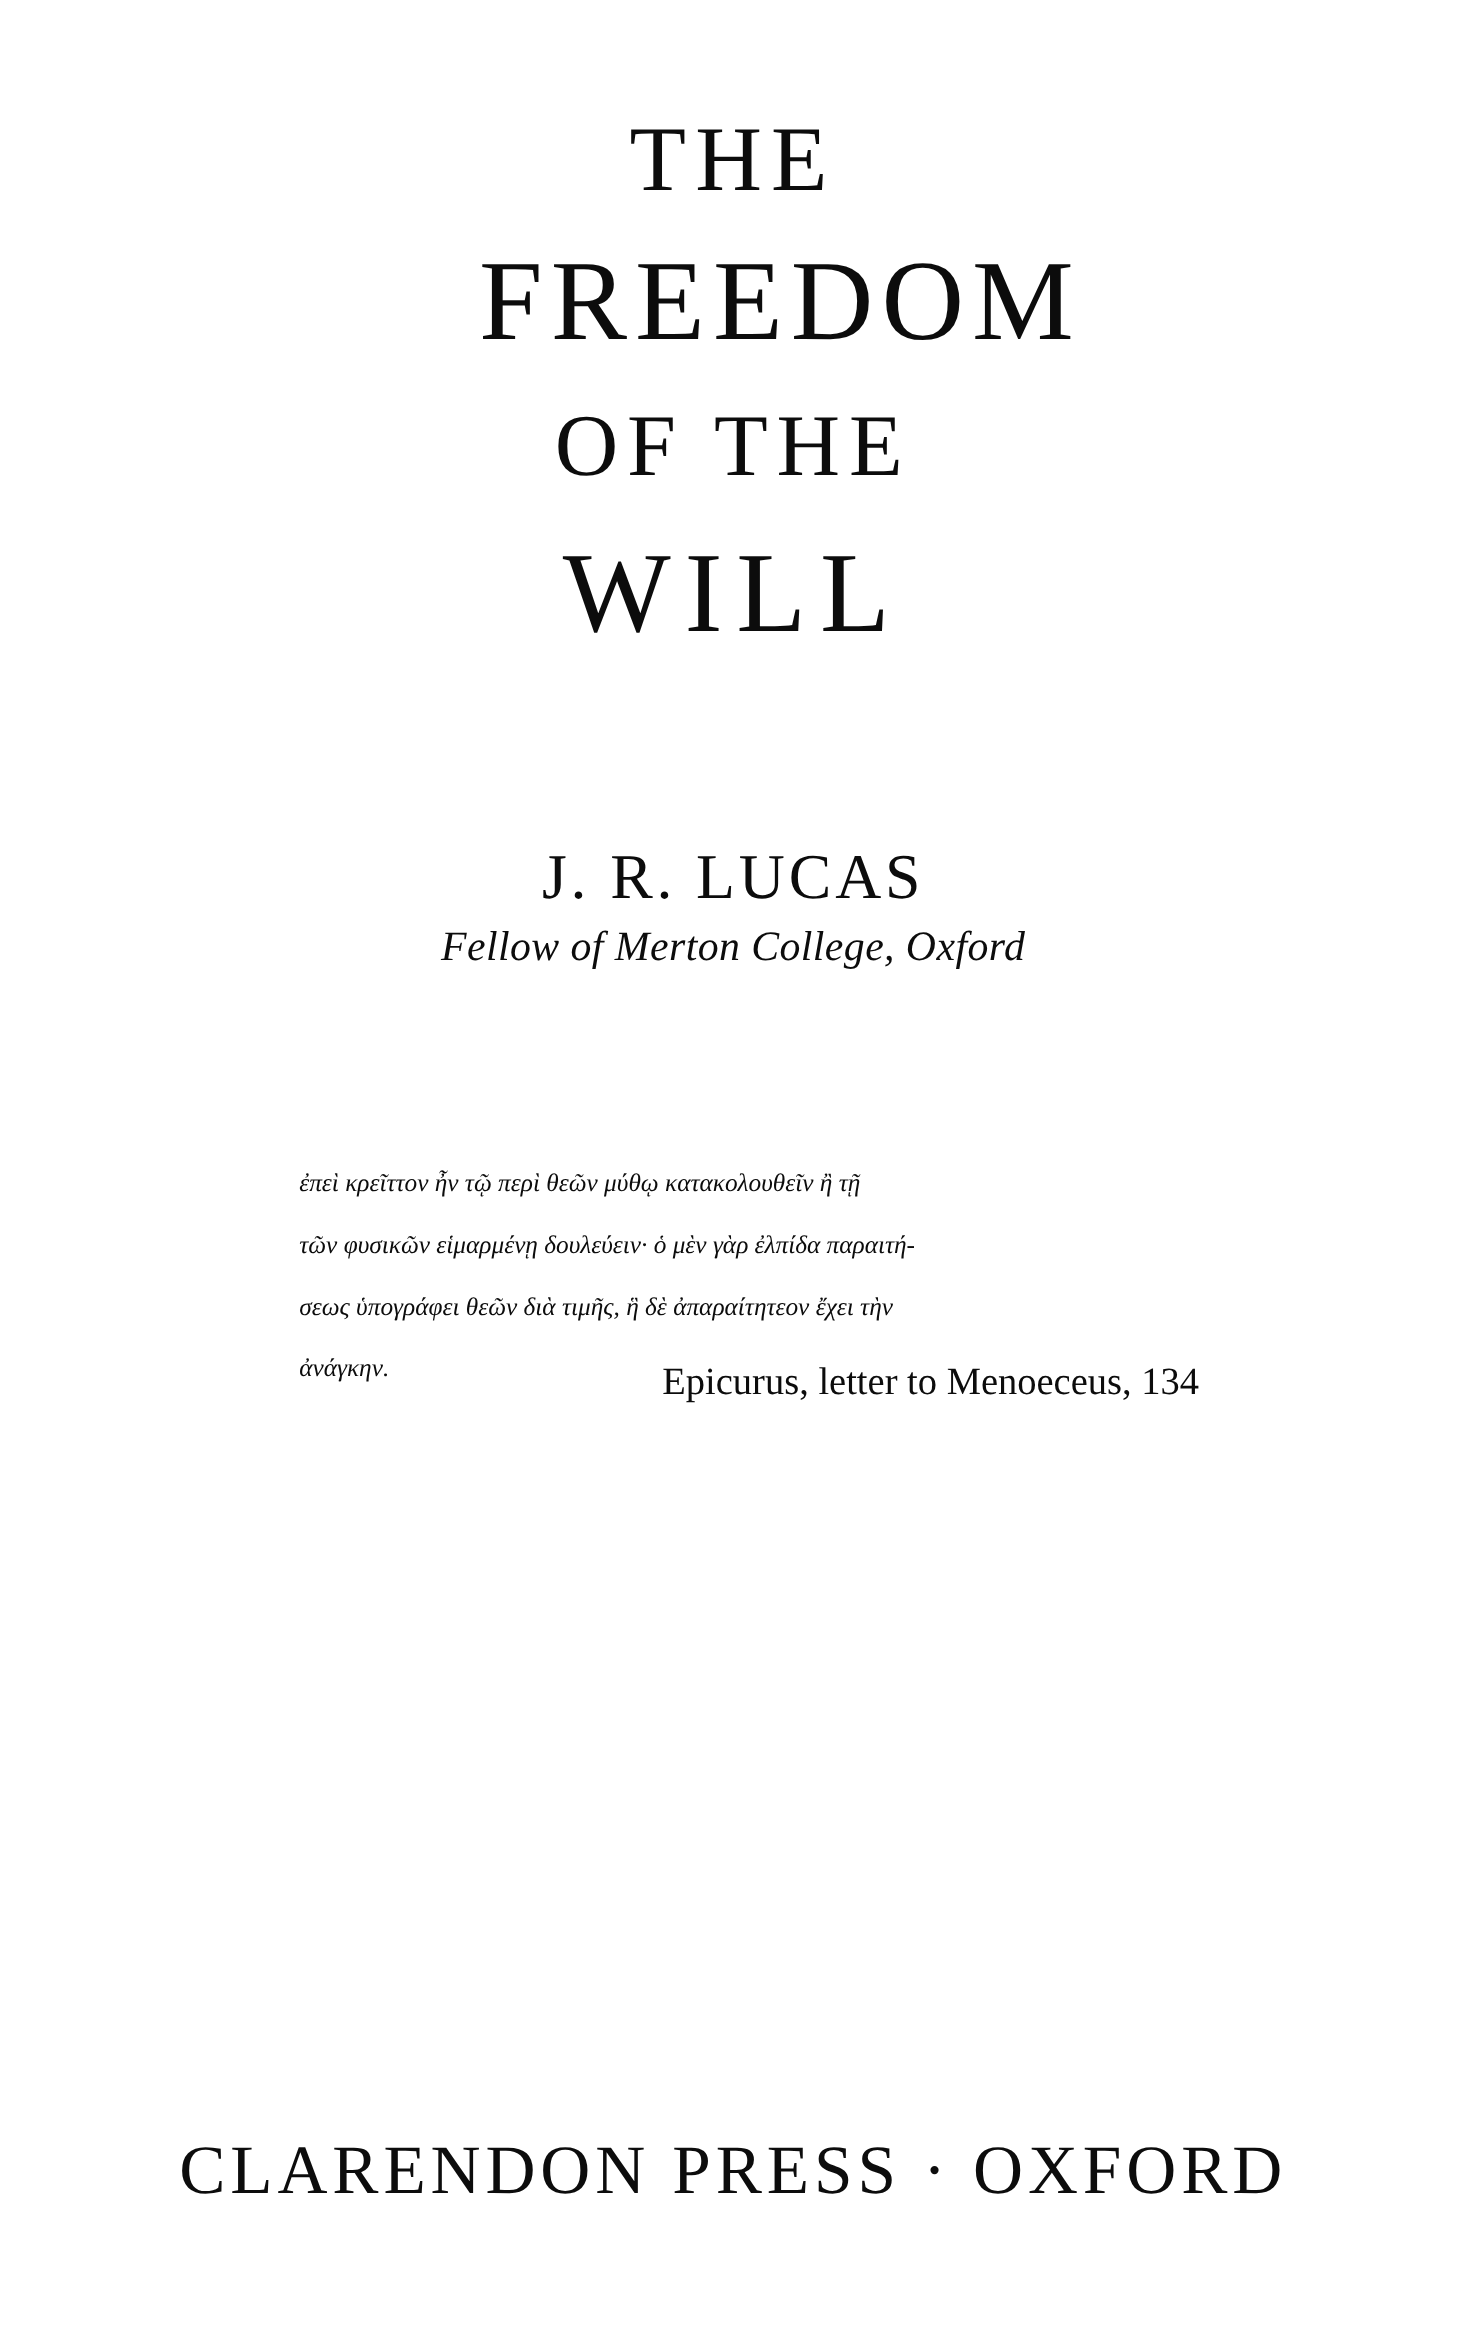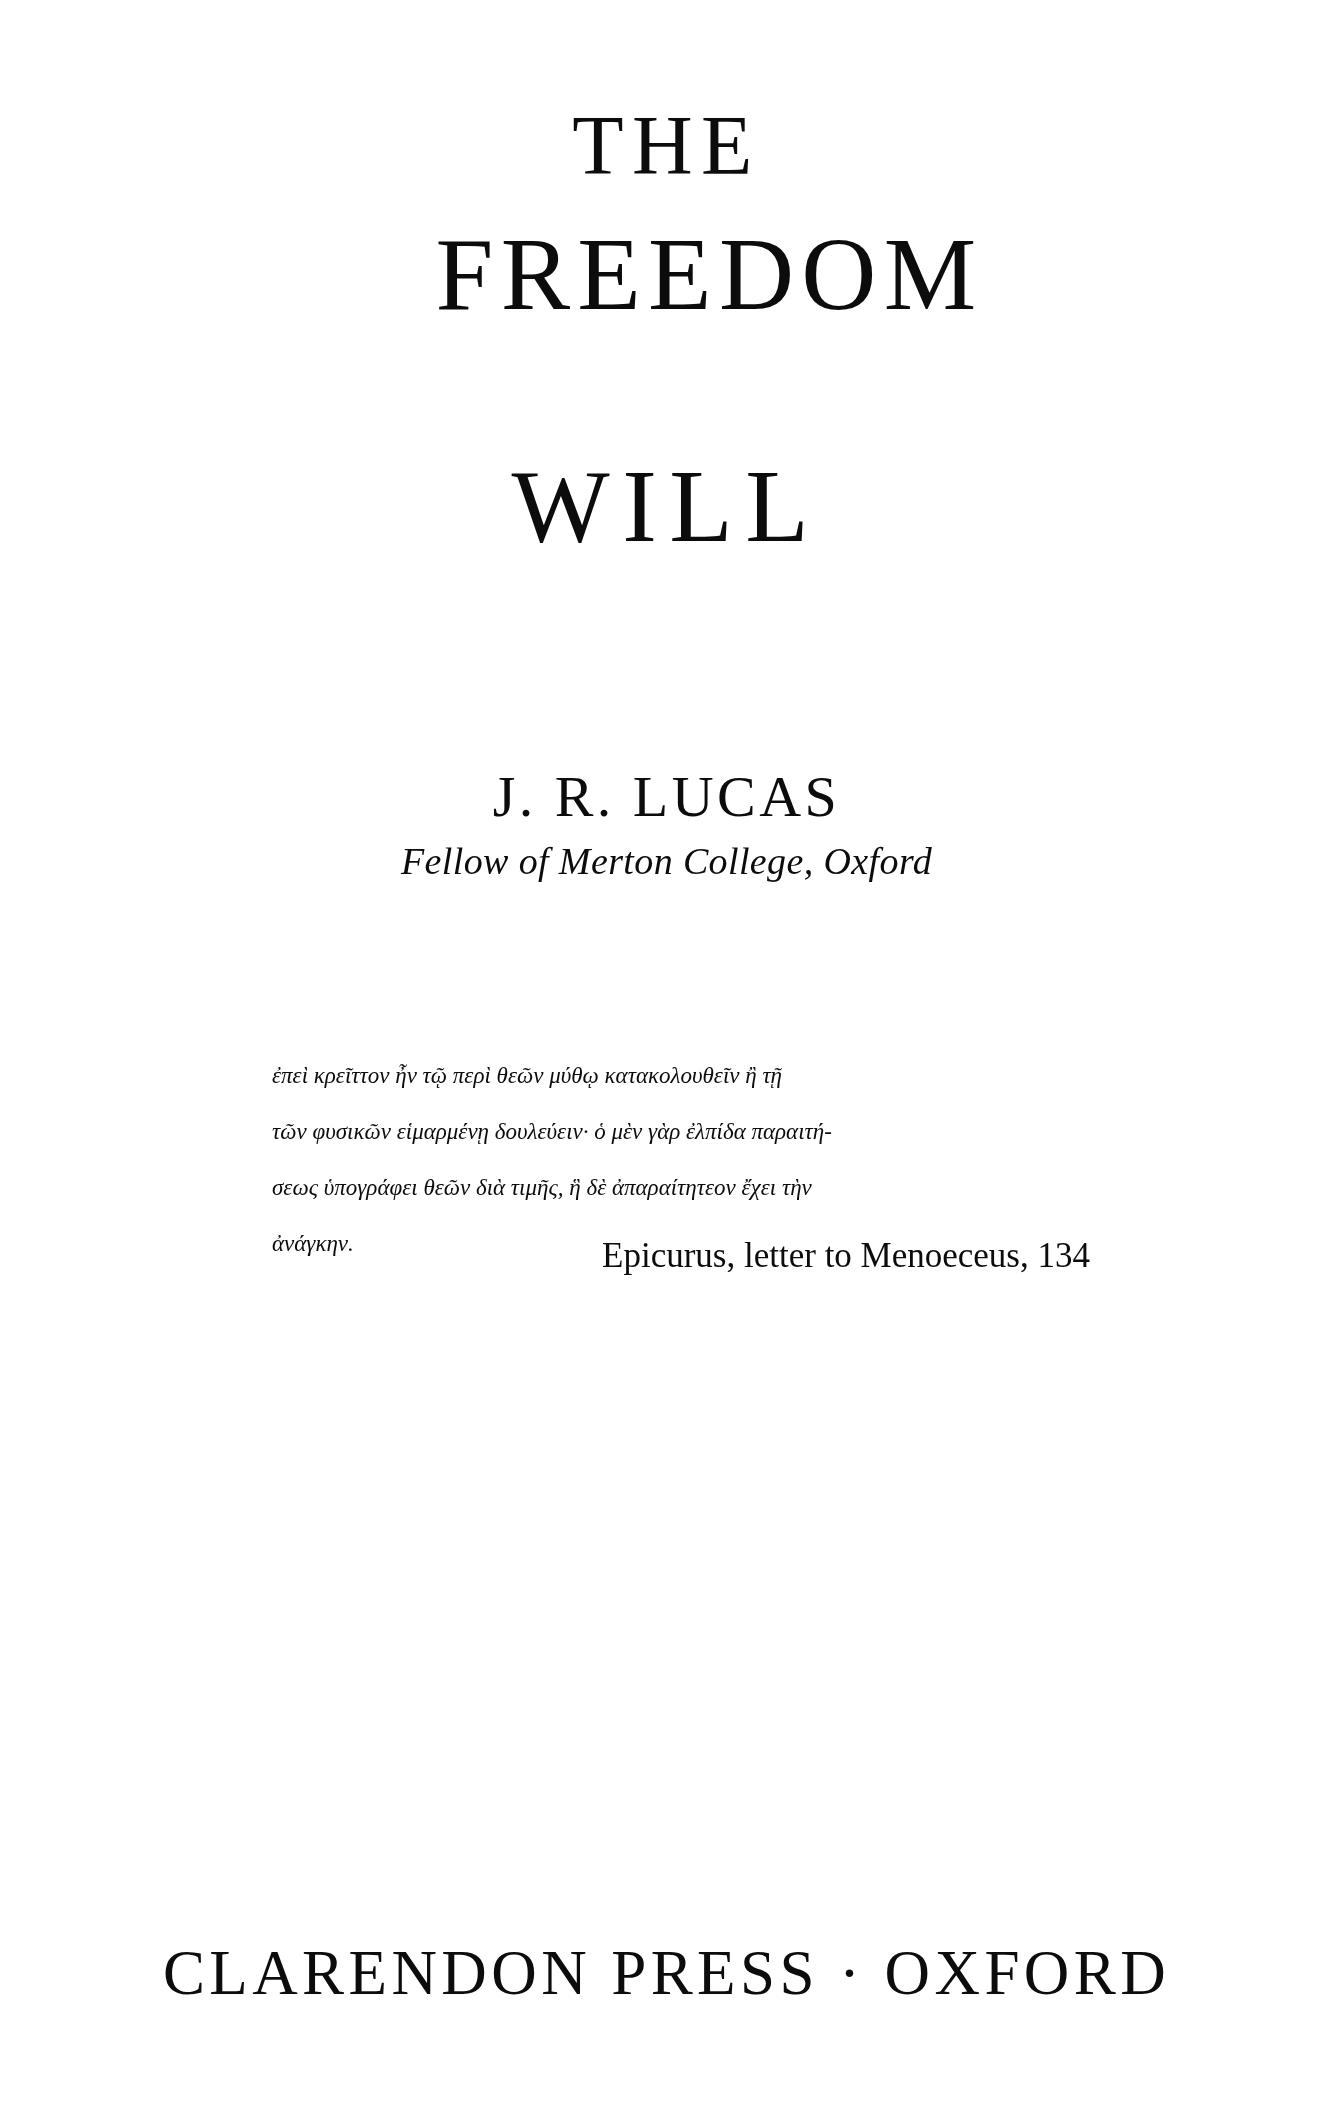--- a/index.html
+++ b/index.html
@@ -21,21 +21,21 @@
     position: absolute;
     left: 0;
     width: 100%;
     text-align: center;
     white-space: nowrap;
     line-height: 1;
   }
   .title-line-1 { top: 104px; font-size: 84px;  letter-spacing: 0.10em; }
   .title-line-2 { top: 222px; font-size: 104px; letter-spacing: 0.07em; padding-left: 43px; }
   .title-line-3 { top: 366px; font-size: 80px;  letter-spacing: 0.10em; }
-  .title-line-4 { top: 454px; font-size: 104px; letter-spacing: 0.12em; }
+  .title-line-4 { top: 488px; font-size: 104px; letter-spacing: 0.12em; }
 
   .by-label {
     top: 712px;
     font-size: 34px;
     font-weight: bold;
     letter-spacing: 0.14em;
   }
   .author-name {
     top: 768px;
     font-size: 58px;
@@ -88,20 +88,21 @@
 </style>
 </head>
 <body>
 
 <div class="page">
 
   <div class="centered title-line-1">THE</div>
 
   <div class="centered title-line-2">FREEDOM</div>
 
+  <div class="centered title-line-3">OF THE</div>
 
   <div class="centered title-line-4">WILL</div>
 
 
   <div class="centered author-name">J. R. LUCAS</div>
 
   <div class="centered author-affiliation">Fellow of Merton College, Oxford</div>
 
   <div class="epigraph">
     <div class="greek-line">ἐπεὶ κρεῖττον ἦν τῷ περὶ θεῶν μύθῳ κατακολουθεῖν ἢ τῇ</div>

